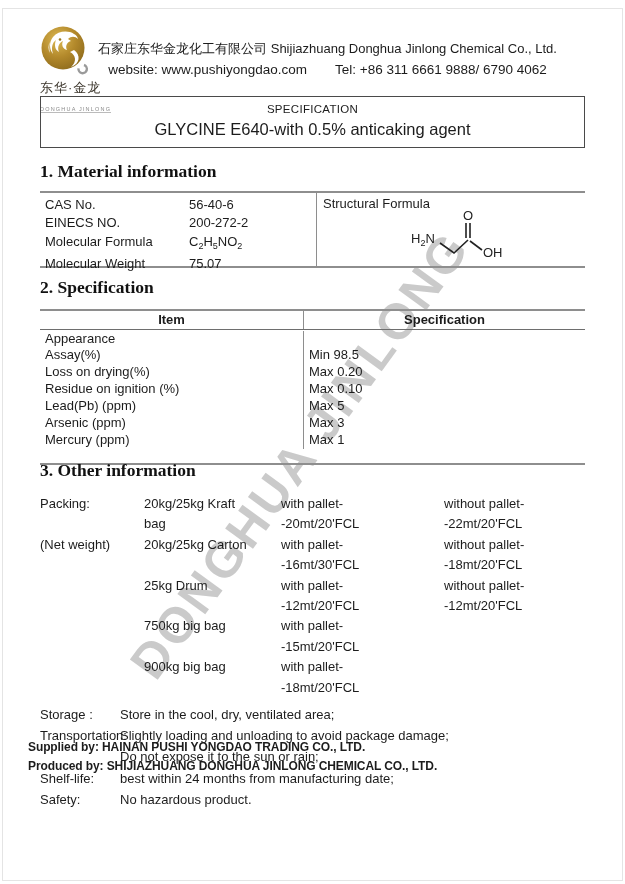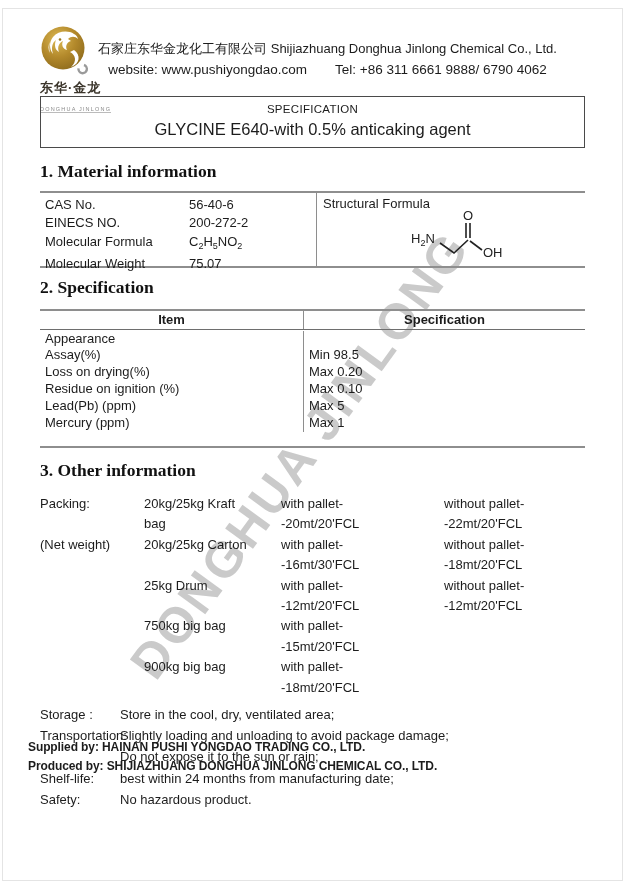--- a/index.html
+++ b/index.html
@@ -6,21 +6,21 @@
   .page{position:relative;width:625px;height:884px;background:#ffffff;overflow:hidden;
         font-family:"Liberation Sans",sans-serif;color:#1c1c1c;}
   .page-edge{position:absolute;left:2px;top:8px;right:2px;bottom:3px;border:1px solid #e4e4e4;pointer-events:none;}
   
   .watermark{position:absolute;left:-20px;top:430px;width:640px;height:50px;line-height:50px;
              text-align:center;font-size:50px;font-weight:700;letter-spacing:3px;white-space:nowrap;
              color:rgba(128,128,128,0.42);transform:rotate(-54deg);transform-origin:50% 50%;}
   
   .logo{position:absolute;left:40px;top:26px;width:96px;}
   .logo svg{display:block;}
-  .brand-cn{font-size:13px;font-weight:700;color:#3c362c;letter-spacing:1px;margin-top:3px;white-space:nowrap;}
+  .brand-cn{font-size:13px;font-weight:400;color:#3c362c;letter-spacing:1px;margin-top:3px;white-space:nowrap;}
   .brand-en{font-size:5.5px;color:#8a8a8a;letter-spacing:1.2px;margin-top:1px;white-space:nowrap;border-bottom:1px solid #bbb;display:inline-block;}
   .header-text{position:absolute;left:65px;top:40px;width:525px;text-align:center;}
   .hline1{font-size:13px;white-space:nowrap;}
   .hline1 .cn{font-family:"DejaVu Sans","Liberation Sans",sans-serif;}
   .hline2{font-size:13.5px;margin-top:4px;white-space:nowrap;}
   .hline2 .gap{display:inline-block;width:28px;}
   
   .spec-box{position:absolute;left:40px;top:96px;width:545px;height:52px;border:1.5px solid #4a4a4a;box-sizing:border-box;text-align:center;}
   .spec-box .small{font-size:11.5px;margin-top:6px;letter-spacing:0.3px;}
   .spec-box .big{font-size:16.5px;margin-top:5px;}
@@ -155,20 +155,24 @@
         </div>
       <div class="sp-row">
           <div class="c1">Residue on ignition (%)</div>
           <div class="c2">Max 0.10</div>
         </div>
       <div class="sp-row">
           <div class="c1">Lead(Pb) (ppm)</div>
           <div class="c2">Max 5</div>
         </div>
       <div class="sp-row">
+          <div class="c1">Arsenic (ppm)</div>
+          <div class="c2">Max 3</div>
+        </div>
+      <div class="sp-row">
           <div class="c1">Mercury (ppm)</div>
           <div class="c2">Max 1</div>
         </div>
     </div>
   </div>
 
   <div class="sec-h" style="top:460px;">3. Other information</div>
 
   <div class="other">
     <div class="prow">

